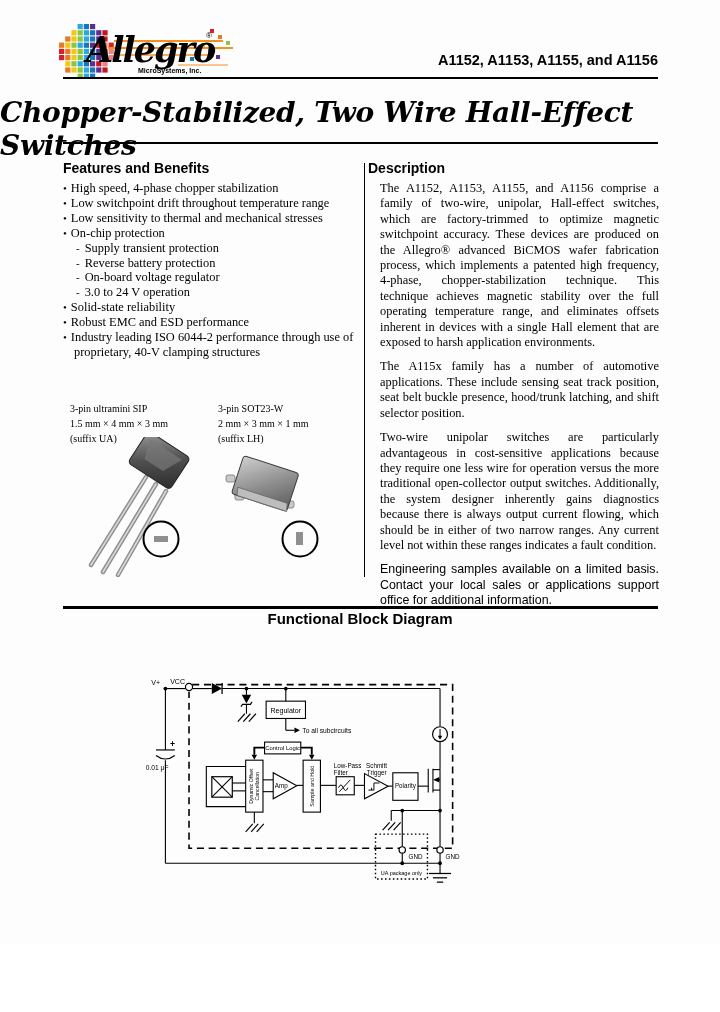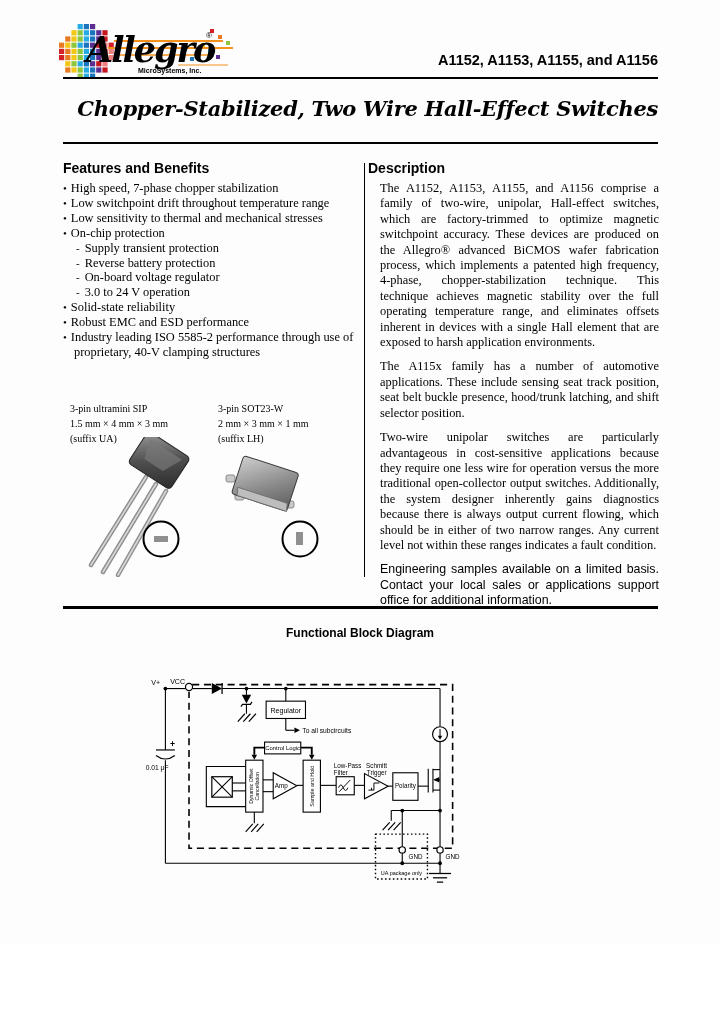--- a/index.html
+++ b/index.html
@@ -9,21 +9,21 @@
 
   
   .partnums{position:absolute;right:62px;top:52px;font-family:"Liberation Sans",sans-serif;
             font-weight:bold;font-size:14.5px;}
   .rule{position:absolute;left:63px;right:62px;background:#000;}
   .rule1{top:77px;height:2px;}
   .rule2{top:142px;height:2px;}
   .rule3{top:606px;height:3px;}
   .rulef{top:948px;height:1px;}
   .doctitle{position:absolute;right:62px;top:96px;font-family:"DejaVu Serif",serif;
-            font-style:italic;font-weight:bold;font-size:21px;letter-spacing:-0.3px;}
+            font-style:italic;font-weight:bold;font-size:28px;letter-spacing:-0.3px;}
 
   
   .leftcol{position:absolute;left:63px;top:160px;width:293px;}
   .coldivider{position:absolute;left:364px;top:163px;width:1px;height:414px;background:#000;}
   .rightcol{position:absolute;left:368px;top:160px;width:291px;}
 
   h2{font-family:"Liberation Sans",sans-serif;font-size:14px;margin:0 0 5px 0;}
   .features ul{list-style:none;margin:0;padding:0;font-size:12.4px;line-height:14.9px;}
   .features li{padding-left:11px;text-indent:-11px;}
   .features li:before{content:"\2022";font-size:11px;margin-right:4px;}
@@ -37,22 +37,22 @@
 
   
   .packages{position:absolute;left:63px;top:382px;width:293px;height:215px;}
   .pkglabel{position:absolute;font-size:10px;line-height:15px;}
   .pkglabel.l{left:7px;top:19px;}
   .pkglabel.r{left:155px;top:19px;}
   .scalenote{position:absolute;left:0;top:196px;width:225px;text-align:center;
              font-style:italic;font-size:12px;}
 
   
-  .fbd-title{position:absolute;left:0;right:0;top:626px;text-align:center;
-             font-family:"Liberation Sans",sans-serif;font-weight:bold;font-size:12px;}
+  .fbd-title{position:absolute;left:0;right:0;top:610px;text-align:center;
+             font-family:"Liberation Sans",sans-serif;font-weight:bold;font-size:15px;}
   .footer{position:absolute;left:63px;top:953px;font-family:"Liberation Sans",sans-serif;
           font-size:11px;}
   svg text{font-family:"Liberation Sans",sans-serif;fill:#000;}
 </style>
 </head>
 <body>
 
 <div class="page">
 
   <svg class="abs" style="left:58px;top:21px" width="180" height="58" viewBox="0 0 180 58">
@@ -137,31 +137,31 @@
   </svg>
 
   <div class="partnums">A1152, A1153, A1155, and A1156</div>
   <div class="rule rule1"></div>
   <div class="doctitle">Chopper-Stabilized, Two Wire Hall-Effect Switches</div>
   <div class="rule rule2"></div>
 
   <div class="leftcol features">
     <h2>Features and Benefits</h2>
     <ul>
-      <li>High speed, 7-phase chopper stabilization</li>
+      <li>High speed, 4-phase chopper stabilization</li>
       <li>Low switchpoint drift throughout temperature range</li>
       <li>Low sensitivity to thermal and mechanical stresses</li>
       <li>On-chip protection</li>
       <li class="sub">Supply transient protection</li>
       <li class="sub">Reverse battery protection</li>
       <li class="sub">On-board voltage regulator</li>
       <li class="sub">3.0 to 24 V operation</li>
       <li>Solid-state reliability</li>
       <li>Robust EMC and ESD performance</li>
-      <li>Industry leading ISO 5585-2 performance through use of proprietary, 40-V clamping structures</li>
+      <li>Industry leading ISO 6044-2 performance through use of proprietary, 40-V clamping structures</li>
     </ul>
   </div>
 
   <div class="coldivider"></div>
 
   <div class="packages">
     <div class="pkglabel l">
       <div>3-pin ultramini SIP</div>
       <div>1.5 mm × 4 mm × 3 mm</div>
       <div>(suffix UA)</div>

